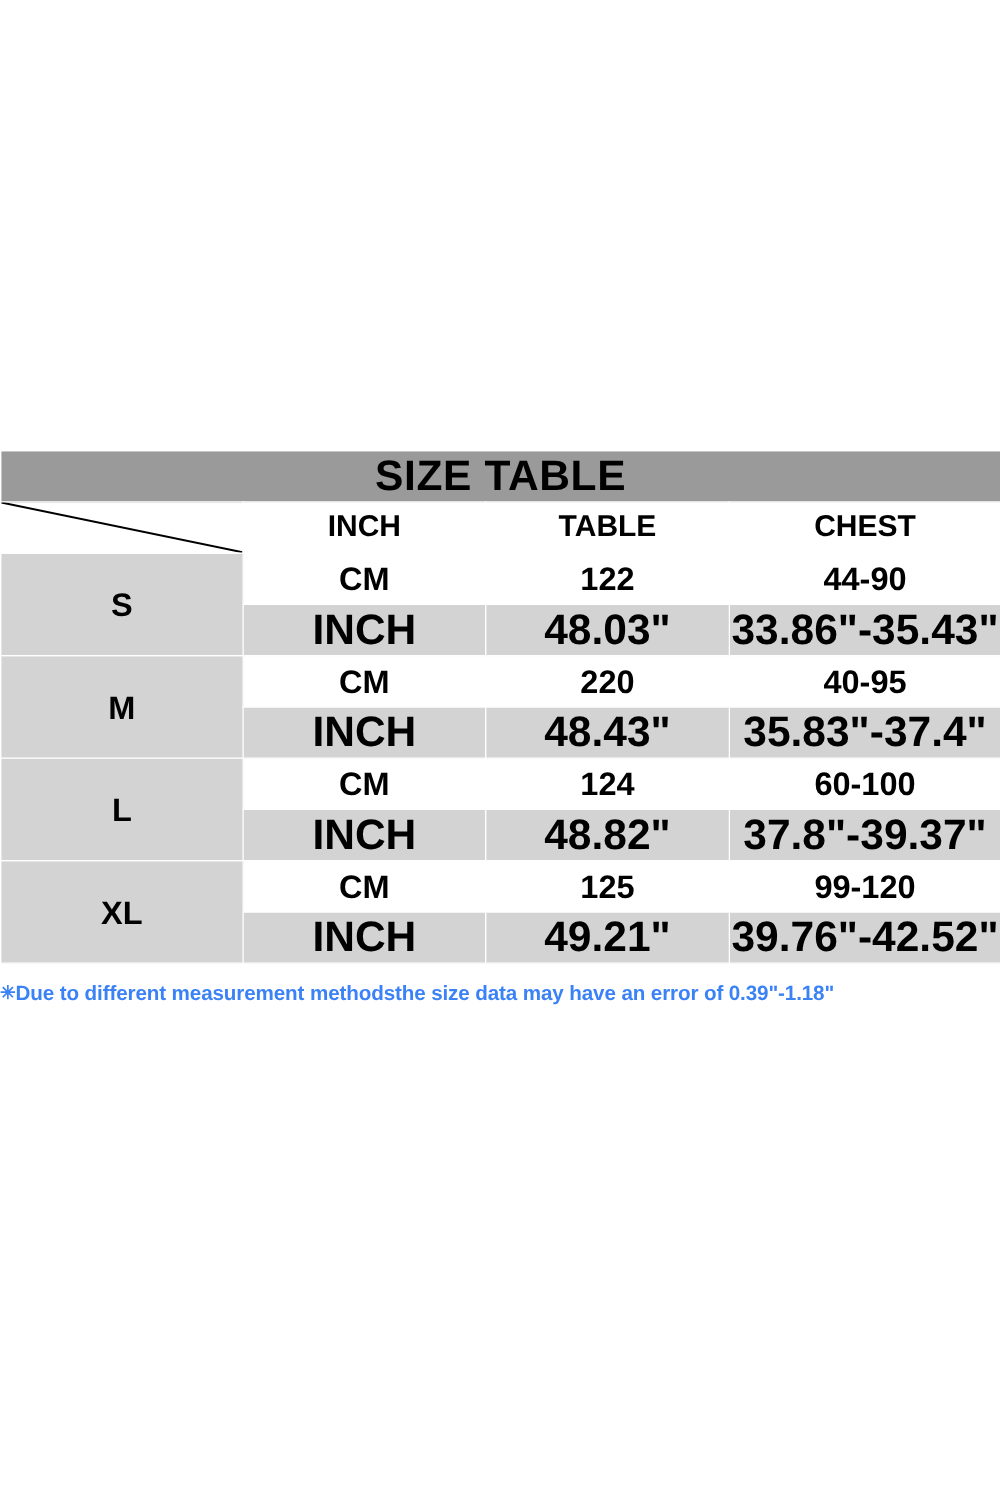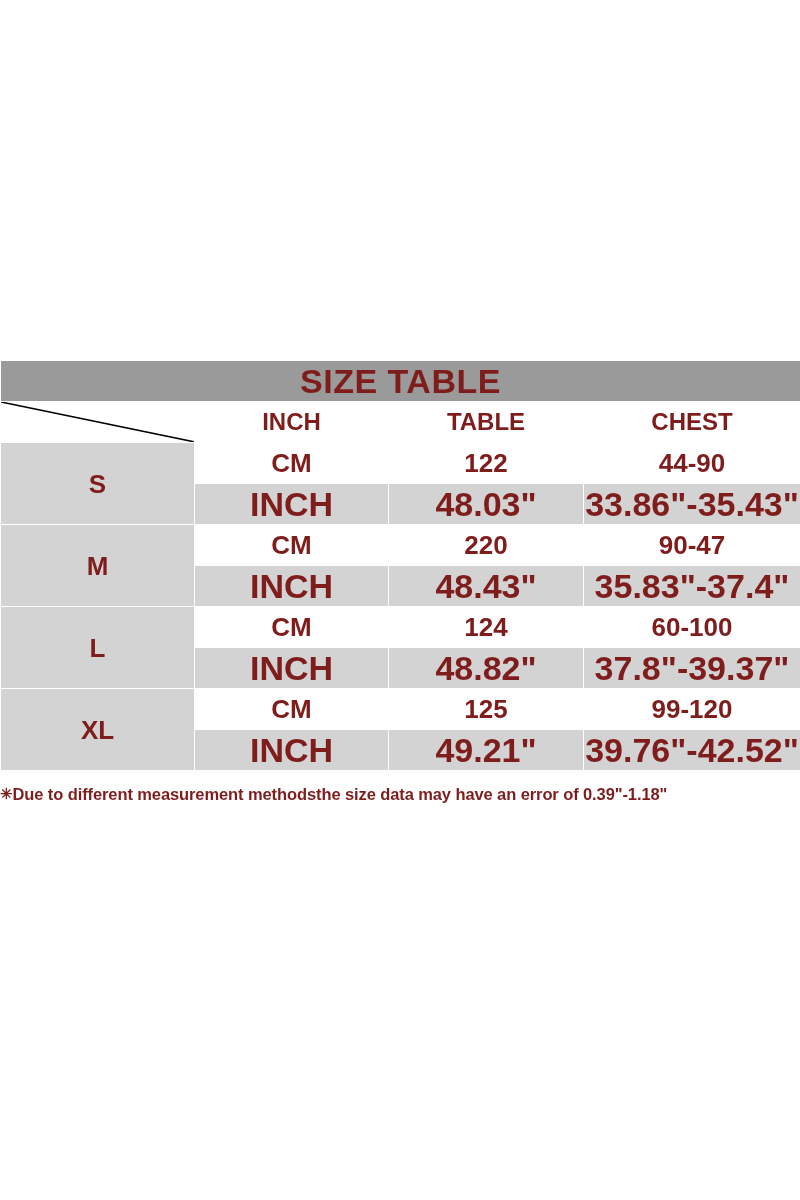--- a/index.html
+++ b/index.html
@@ -28,21 +28,21 @@
     width: 800px;
     border-collapse: collapse;
     table-layout: fixed;
   }
 
   table.size-table td {
     border: 1px solid #ffffff;
     text-align: center;
     vertical-align: middle;
     font-weight: bold;
-    color: #7f1d1d;
+    color: #000000;
     padding: 0;
     height: 40px;
     line-height: 40px;
     white-space: nowrap;
   }
 
   
   col.c-size   { width: 194px; }
   col.c-unit   { width: 194px; }
   col.c-length { width: 195px; }
@@ -91,21 +91,21 @@
   }
 
   
   #footnote {
     position: absolute;
     left: 0;
     top: 785px;
     width: 692px;
     font-size: 16.5px;
     font-weight: bold;
-    color: #7f1d1d;
+    color: #3b82f6;
     letter-spacing: -0.1px;
     white-space: nowrap;
   }
   #footnote .star {
     font-size: 15px;
     vertical-align: 1px;
   }
 </style>
 </head>
 <body>
@@ -143,21 +143,21 @@
       <tr>
         <td class="inch-cell">INCH</td>
         <td class="inch-cell">48.03"</td>
         <td class="inch-cell">33.86"-35.43"</td>
       </tr>
 
       <tr>
         <td class="size-cell" rowspan="2">M</td>
         <td class="cm-cell">CM</td>
         <td class="cm-cell">220</td>
-        <td class="cm-cell">90-47</td>
+        <td class="cm-cell">40-95</td>
       </tr>
       <tr>
         <td class="inch-cell">INCH</td>
         <td class="inch-cell">48.43"</td>
         <td class="inch-cell">35.83"-37.4"</td>
       </tr>
 
       <tr>
         <td class="size-cell" rowspan="2">L</td>
         <td class="cm-cell">CM</td>

